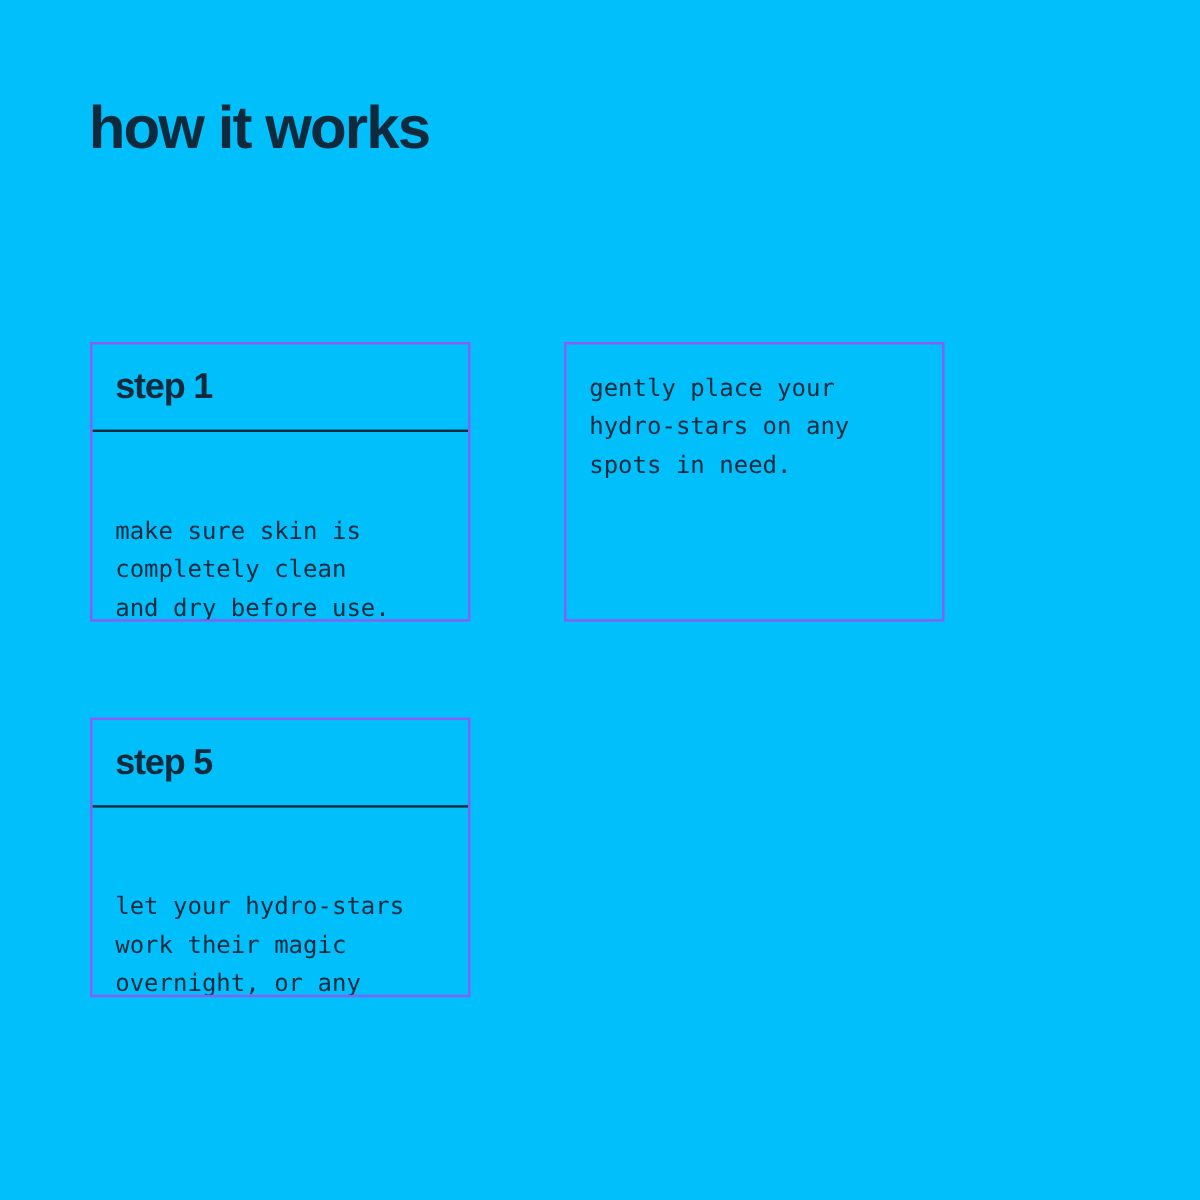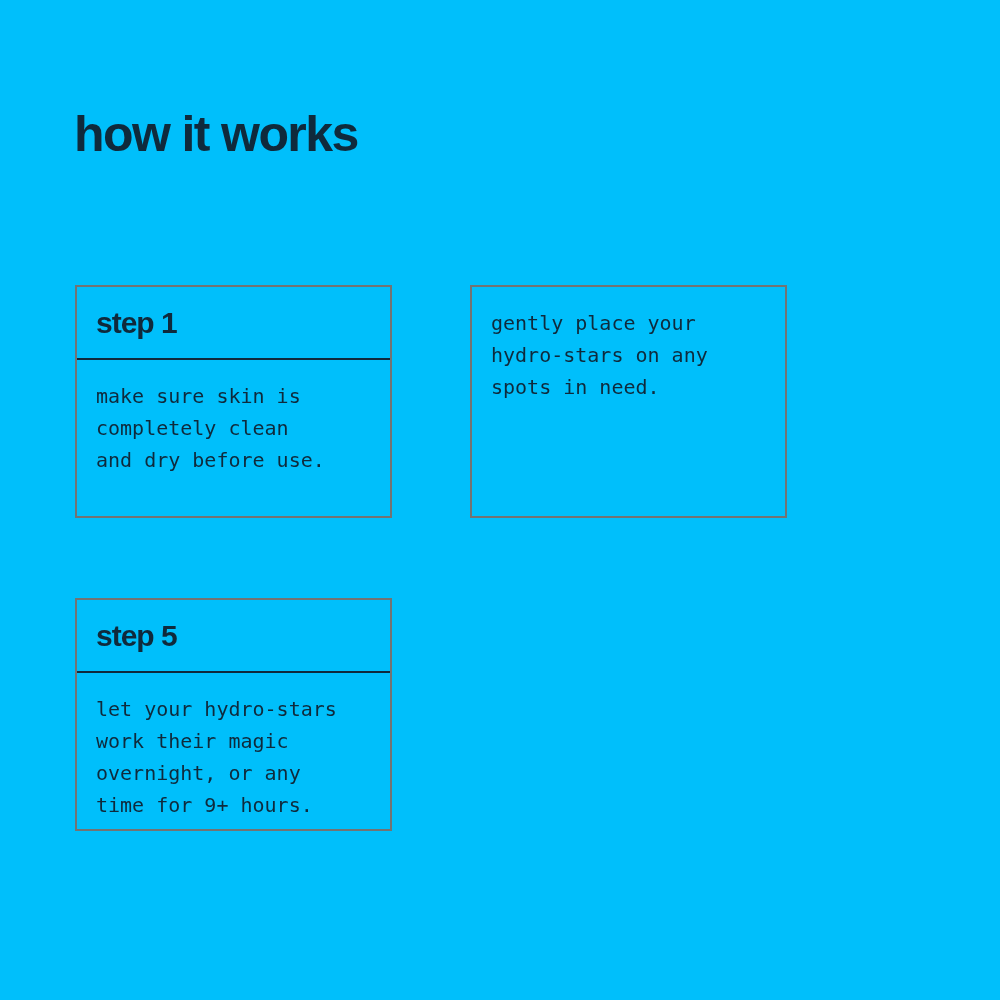--- a/index.html
+++ b/index.html
@@ -20,21 +20,21 @@
     position: relative;
     width: 1000px;
     height: 1000px;
     box-sizing: border-box;
   }
 
   
   .page-title {
     position: absolute;
     left: 74px;
-    top: 108px;
+    top: 80px;
     margin: 0;
     font-size: 50px;
     line-height: 1.06;
     font-weight: 700;
     letter-spacing: -1.6px;
     color: #0f2a3c;
     white-space: nowrap;
   }
 
   
@@ -46,25 +46,26 @@
     display: grid;
     grid-template-columns: 317px 317px;
     grid-template-rows: 233px 233px;
     column-gap: 78px;
     row-gap: 80px;
   }
 
   .step-card {
     position: relative;
     box-sizing: border-box;
-    border: 2px solid #737373;
+    border: 2px solid #8b5cf6;
     background: transparent;
     display: flex;
     flex-direction: column;
     overflow: hidden;
+    gap: 46px;
   }
 
   .step-card-header {
     box-sizing: border-box;
     height: 73px;
     flex: 0 0 73px;
     border-bottom: 2px solid #0f2a3c;
     display: flex;
     align-items: center;
     padding: 0 0 0 19px;

